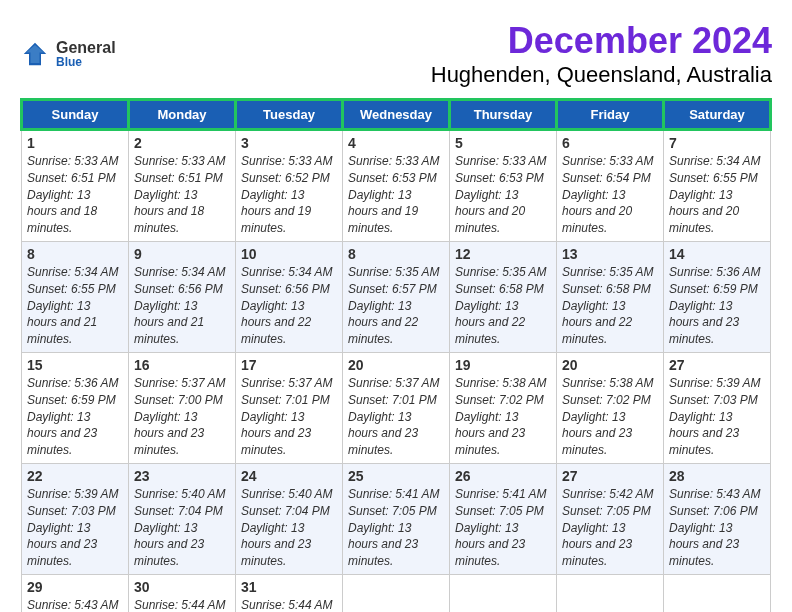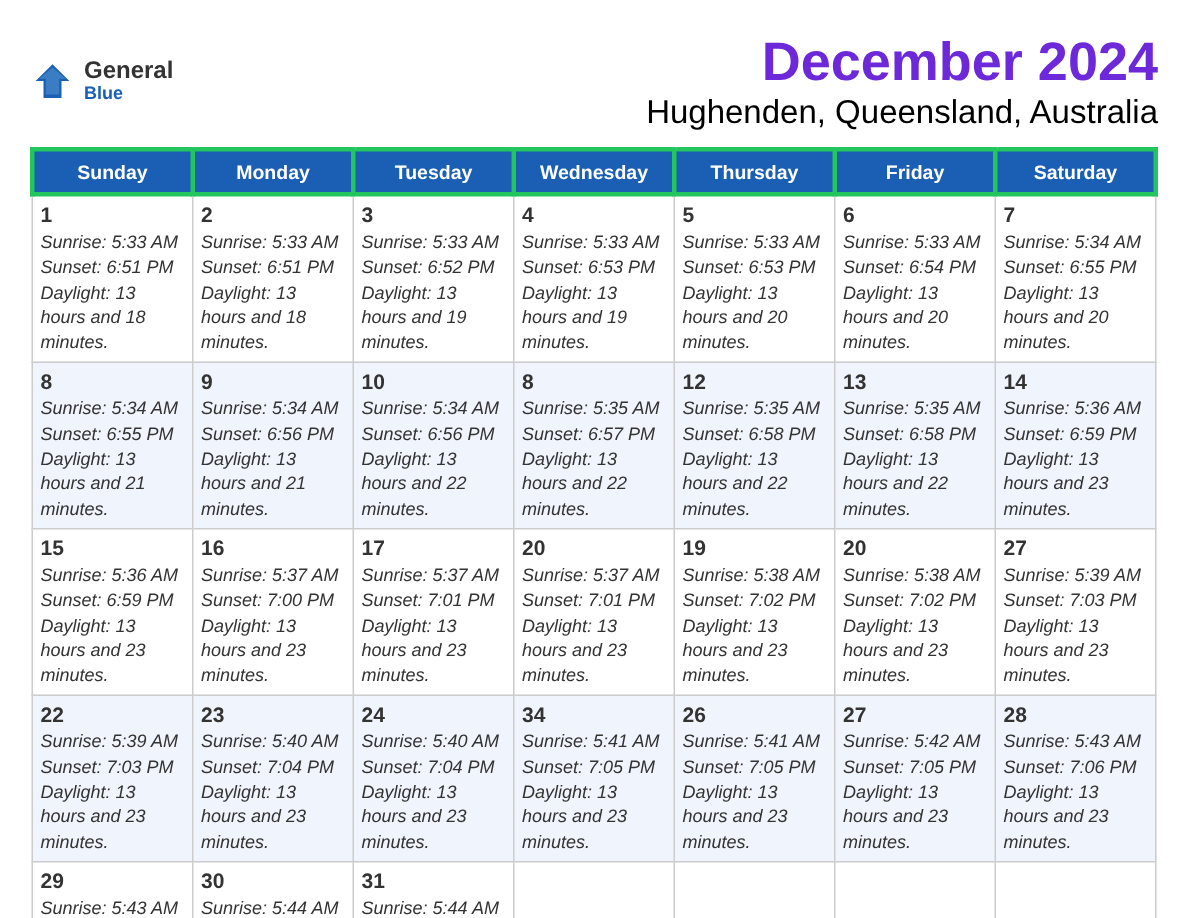--- a/index.html
+++ b/index.html
@@ -226,21 +226,21 @@
       </td>
         <td>
         <span class="day-num">23</span>
         <span class="day-info">Sunrise: 5:40 AM<br>Sunset: 7:04 PM<br>Daylight: 13 hours and 23 minutes.</span>
       </td>
         <td>
         <span class="day-num">24</span>
         <span class="day-info">Sunrise: 5:40 AM<br>Sunset: 7:04 PM<br>Daylight: 13 hours and 23 minutes.</span>
       </td>
         <td>
-        <span class="day-num">34</span>
+        <span class="day-num">25</span>
         <span class="day-info">Sunrise: 5:41 AM<br>Sunset: 7:05 PM<br>Daylight: 13 hours and 23 minutes.</span>
       </td>
         <td>
         <span class="day-num">26</span>
         <span class="day-info">Sunrise: 5:41 AM<br>Sunset: 7:05 PM<br>Daylight: 13 hours and 23 minutes.</span>
       </td>
         <td>
         <span class="day-num">27</span>
         <span class="day-info">Sunrise: 5:42 AM<br>Sunset: 7:05 PM<br>Daylight: 13 hours and 23 minutes.</span>
       </td>

